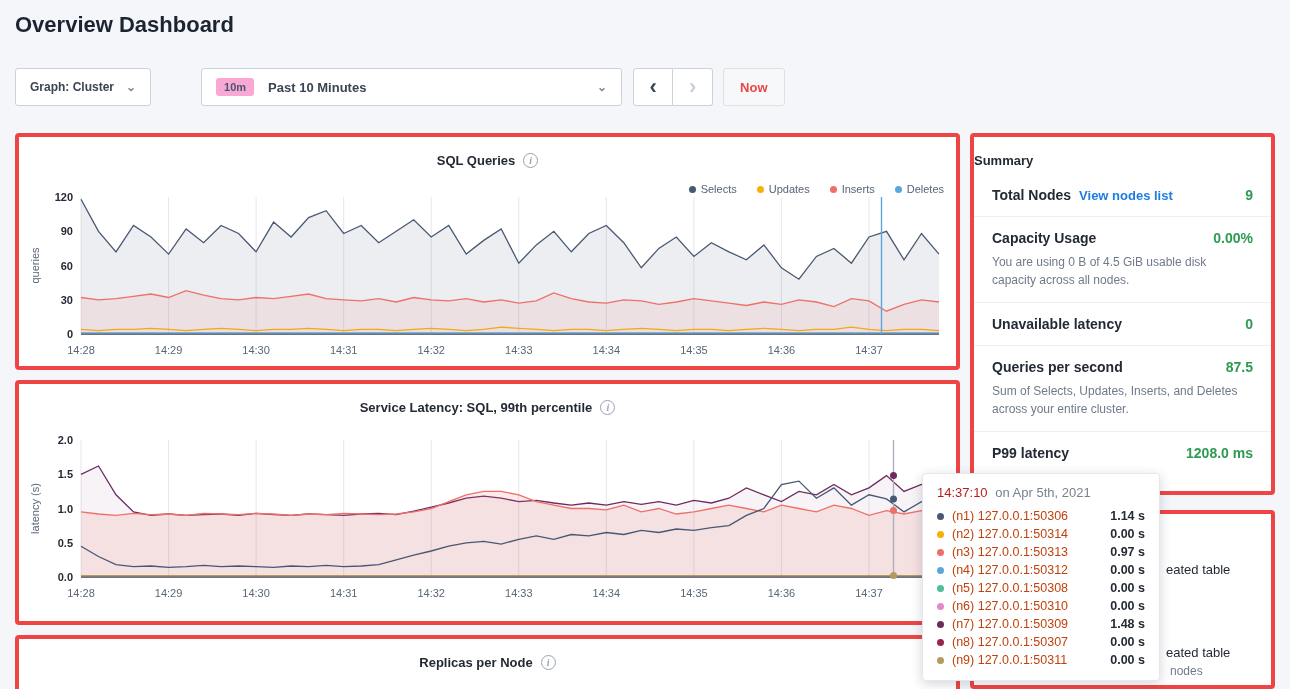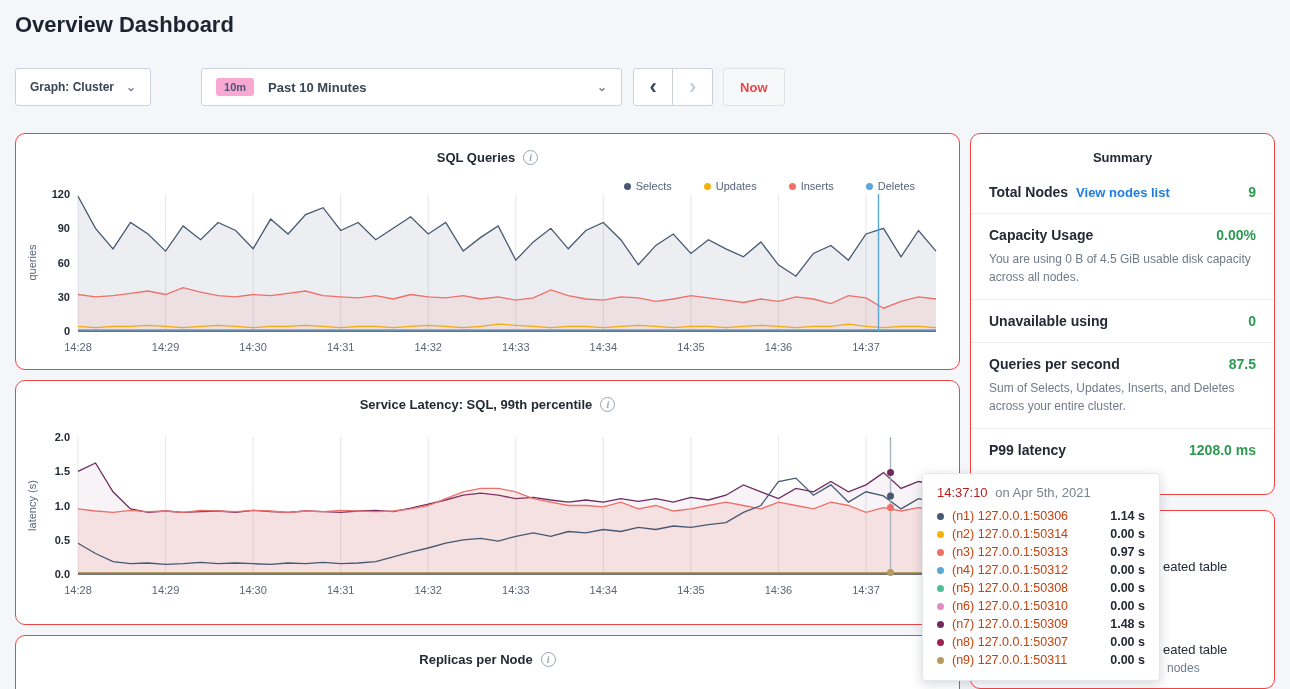--- a/index.html
+++ b/index.html
@@ -20,47 +20,47 @@
   .tp-caret{position:absolute;right:14px;top:12px}
   .pager{display:flex}
   .pg{width:40px;height:38px;display:flex;align-items:center;justify-content:center;font-size:22px;font-weight:700;
       color:#394455;border:1px solid #ccd2dc;background:#fff;cursor:pointer}
   .pg.prev{border-radius:3px 0 0 3px}
   .pg.next{border-radius:0 3px 3px 0;border-left:none;color:#c9cfd9}
   .now-btn{margin-left:10px;height:38px;padding:0 16px;border:1px solid #dde2e9;border-radius:3px;background:#f6f8fa;
       color:#ef4444;font-size:13px;font-weight:700;display:flex;align-items:center}
 
   
-  .panel{position:absolute;background:#fff;border:1px solid #ef4444;border-radius:10px}
+  .panel{position:absolute;background:#fff;border:4px solid #ef4444;border-radius:4px}
   #p1{left:15px;top:133px;width:945px;height:237px}
   #p2{left:15px;top:380px;width:945px;height:245px}
   #p3{left:15px;top:635px;width:945px;height:90px}
   #summary-panel{left:970px;top:133px;width:305px;height:362px}
   #events-panel{left:970px;top:510px;width:305px;height:179px}
 
   .chart-title{display:flex;justify-content:center;align-items:center;gap:8px;padding-top:16px;
       font-size:13px;font-weight:700;color:#242a35}
   .info-icon{display:inline-block;width:15px;height:15px;border:1px solid #9aa3b0;border-radius:50%;
       color:#9aa3b0;font-size:10px;line-height:13px;text-align:center;font-style:italic;
       font-family:"Liberation Serif",serif;cursor:pointer}
   .info-icon::after{content:"i"}
 
-  .legend{position:absolute;top:46px;right:44px;display:flex;gap:32px}
+  .legend{position:absolute;top:46px;right:12px;display:flex;gap:20px}
   .leg-item{display:flex;align-items:center;font-size:11px;color:#56637a;cursor:pointer}
   .leg-dot{width:7px;height:7px;border-radius:50%;margin-right:5px}
 
   .chart-svg{position:absolute;left:0;display:block}
   #p1 .chart-svg{top:52px}
   #p2 .chart-svg{top:48px}
   .xt{font:11px "Liberation Sans",sans-serif;fill:#5a6578}
   .yt{font:700 11px "Liberation Sans",sans-serif;fill:#242a35}
   .yl{font:11px "Liberation Sans",sans-serif;fill:#5a6578}
 
   
-  .sum-title{text-align:center;font-size:13px;font-weight:700;padding:16px 0 6px}
+  .sum-title{font-size:13px;font-weight:700;padding:16px 0 6px}
   .sum-row{padding:13px 18px}
   .sum-row.divided{border-top:1px solid #eceff4}
   .sum-line{display:flex;align-items:baseline}
   .sum-label{font-size:14px;font-weight:700;color:#242a35}
   .sum-link{font-size:13px;font-weight:700;color:#1f7ce0;margin-left:8px;cursor:pointer;text-decoration:none}
   .sum-value{margin-left:auto;font-size:14px;font-weight:700;color:#2c9b51}
   .sum-sub{margin-top:7px;font-size:12px;line-height:1.5;color:#6f7a8a}
 
   
   .tooltip{position:absolute;left:922px;top:473px;width:238px;z-index:20;background:#fff;border:1px solid #e4e8ee;
@@ -214,21 +214,21 @@
       </div>
       <div class="sum-row divided">
         <div class="sum-line">
           <span class="sum-label">Capacity Usage</span>
           <span class="sum-value">0.00%</span>
         </div>
         <div class="sum-sub">You are using 0 B of 4.5 GiB usable disk capacity across all nodes.</div>
       </div>
       <div class="sum-row divided">
         <div class="sum-line">
-          <span class="sum-label">Unavailable using</span>
+          <span class="sum-label">Unavailable latency</span>
           <span class="sum-value">0</span>
         </div>
       </div>
       <div class="sum-row divided">
         <div class="sum-line">
           <span class="sum-label">Queries per second</span>
           <span class="sum-value">87.5</span>
         </div>
         <div class="sum-sub">Sum of Selects, Updates, Inserts, and Deletes across your entire cluster.</div>
       </div>

